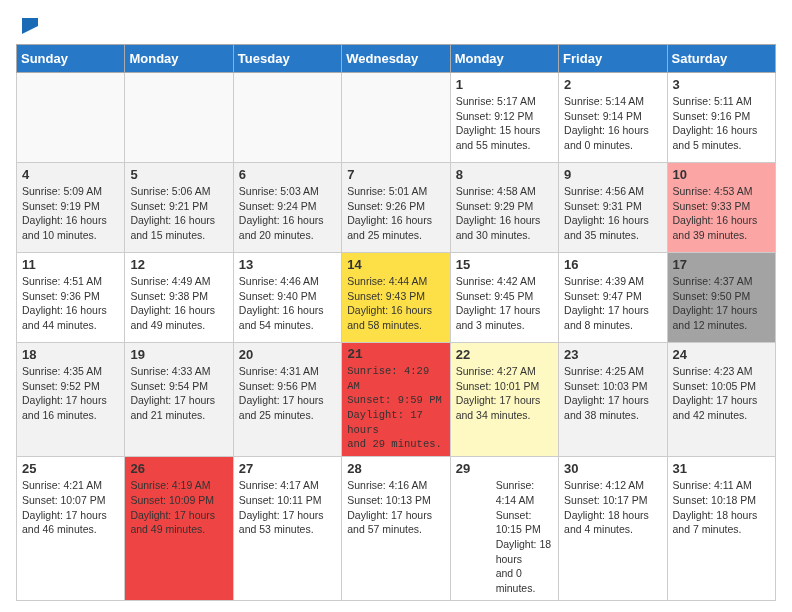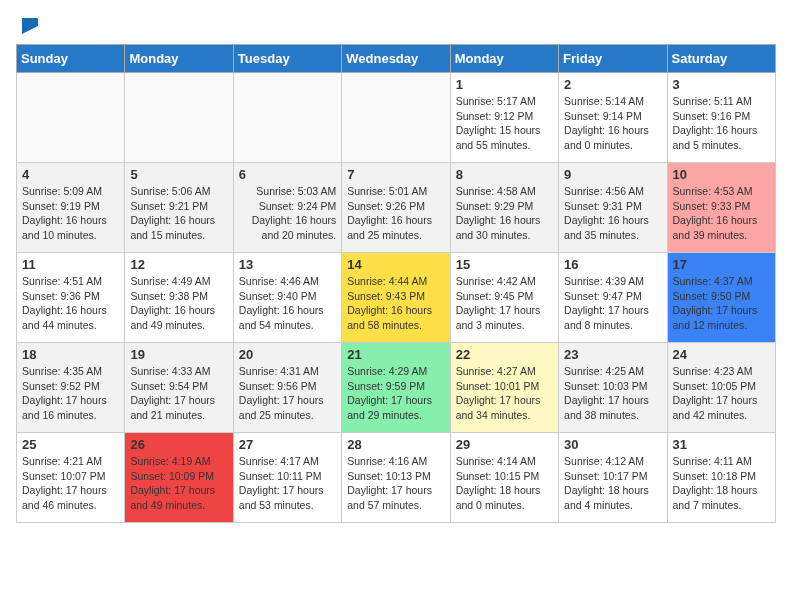--- a/index.html
+++ b/index.html
@@ -169,21 +169,21 @@
         </td>
         <td style="background-color: rgb(242, 242, 242);">
           <span class="day-number">5</span>
           <div class="day-info" style="white-space: pre-line;">Sunrise: 5:06 AM
 Sunset: 9:21 PM
 Daylight: 16 hours
 and 15 minutes.</div>
         </td>
         <td style="background-color: rgb(242, 242, 242);">
           <span class="day-number">6</span>
-          <div class="day-info" style="white-space: pre-line; text-align: right;">Sunrise: 5:03 AM
+          <div class="day-info" style="white-space: pre-line;">Sunrise: 5:03 AM
 Sunset: 9:24 PM
 Daylight: 16 hours
 and 20 minutes.</div>
         </td>
         <td style="background-color: rgb(242, 242, 242);">
           <span class="day-number">7</span>
           <div class="day-info" style="white-space: pre-line;">Sunrise: 5:01 AM
 Sunset: 9:26 PM
 Daylight: 16 hours
 and 25 minutes.</div>
@@ -246,21 +246,21 @@
 Daylight: 17 hours
 and 3 minutes.</div>
         </td>
         <td style="background-color: rgb(255, 255, 255);">
           <span class="day-number">16</span>
           <div class="day-info" style="white-space: pre-line;">Sunrise: 4:39 AM
 Sunset: 9:47 PM
 Daylight: 17 hours
 and 8 minutes.</div>
         </td>
-        <td style="background-color: #3b82f6;">
+        <td style="background-color: #a3a3a3;">
           <span class="day-number">17</span>
           <div class="day-info" style="white-space: pre-line;">Sunrise: 4:37 AM
 Sunset: 9:50 PM
 Daylight: 17 hours
 and 12 minutes.</div>
         </td>
       </tr>
       <tr>
         <td style="background-color: rgb(242, 242, 242);">
           <span class="day-number">18</span>
@@ -276,21 +276,21 @@
 Daylight: 17 hours
 and 21 minutes.</div>
         </td>
         <td style="background-color: rgb(242, 242, 242);">
           <span class="day-number">20</span>
           <div class="day-info" style="white-space: pre-line;">Sunrise: 4:31 AM
 Sunset: 9:56 PM
 Daylight: 17 hours
 and 25 minutes.</div>
         </td>
-        <td style="background-color: #86efac;">
+        <td style="background-color: #ef4444; font-family: Liberation Mono, monospace;">
           <span class="day-number">21</span>
           <div class="day-info" style="white-space: pre-line;">Sunrise: 4:29 AM
 Sunset: 9:59 PM
 Daylight: 17 hours
 and 29 minutes.</div>
         </td>
         <td style="background-color: #fef9c3;">
           <span class="day-number">22</span>
           <div class="day-info" style="white-space: pre-line;">Sunrise: 4:27 AM
 Sunset: 10:01 PM
@@ -336,21 +336,21 @@
         </td>
         <td style="background-color: rgb(255, 255, 255);">
           <span class="day-number">28</span>
           <div class="day-info" style="white-space: pre-line;">Sunrise: 4:16 AM
 Sunset: 10:13 PM
 Daylight: 17 hours
 and 57 minutes.</div>
         </td>
         <td style="background-color: rgb(255, 255, 255);">
           <span class="day-number">29</span>
-          <div class="day-info" style="white-space: pre-line;">Sunrise: 4:14 AM
+          <div class="day-info" style="white-space: pre-line; margin-left: 40px;">Sunrise: 4:14 AM
 Sunset: 10:15 PM
 Daylight: 18 hours
 and 0 minutes.</div>
         </td>
         <td style="background-color: rgb(255, 255, 255);">
           <span class="day-number">30</span>
           <div class="day-info" style="white-space: pre-line;">Sunrise: 4:12 AM
 Sunset: 10:17 PM
 Daylight: 18 hours
 and 4 minutes.</div>

